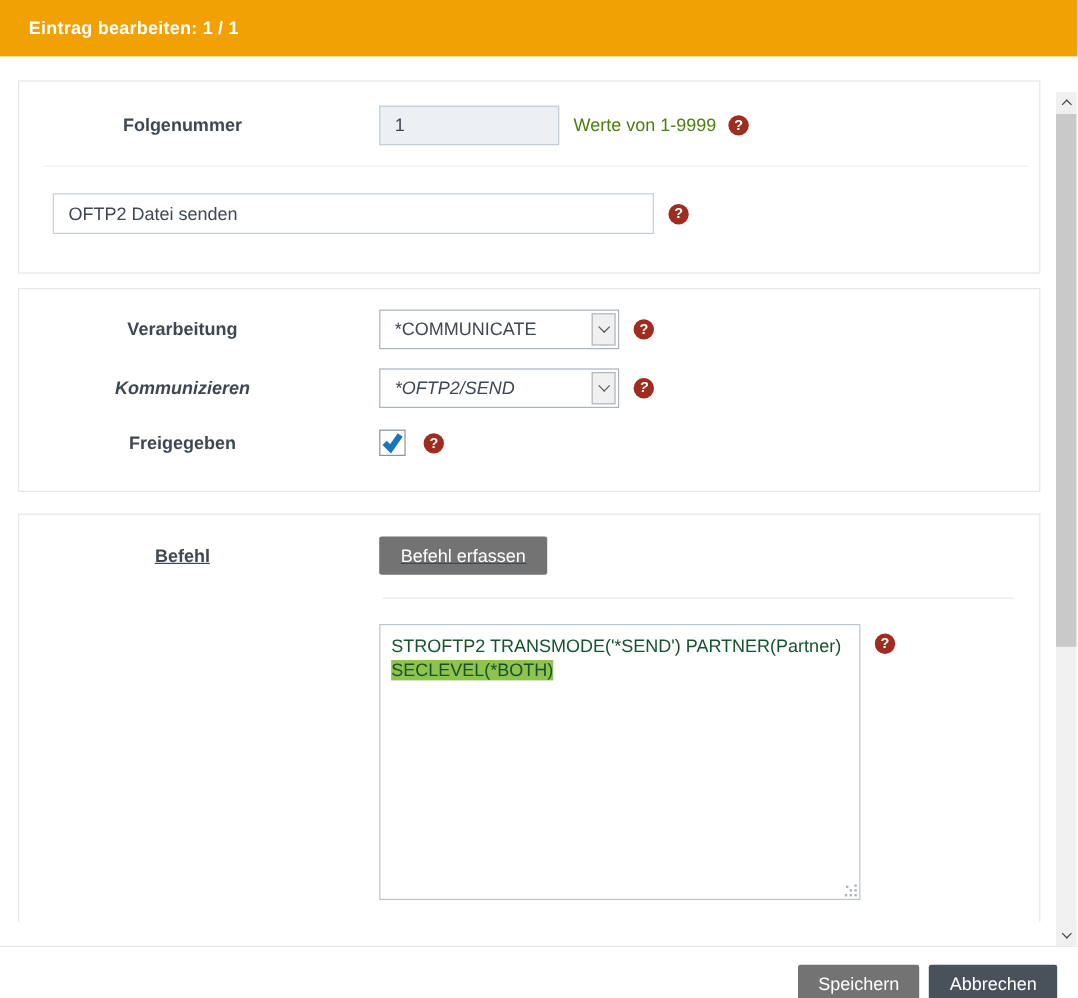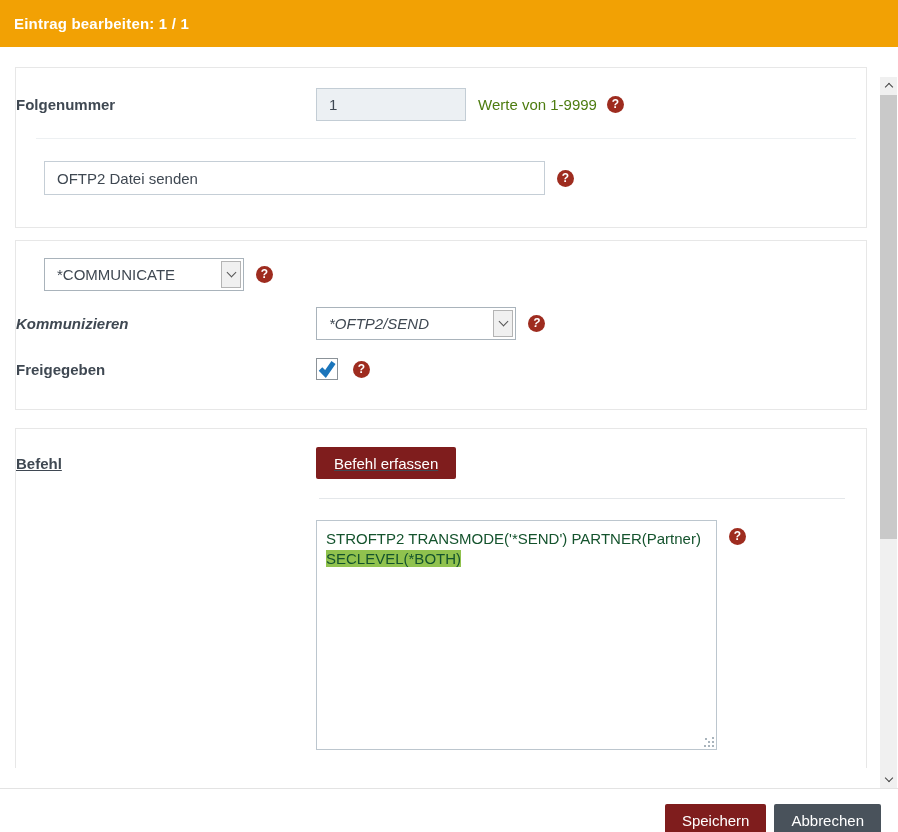--- a/index.html
+++ b/index.html
@@ -5,36 +5,36 @@
   * { margin:0; padding:0; box-sizing:border-box; }
   body { background:#fff; }
   .screen {
     position:relative; width:898px; height:832px; overflow:hidden;
     background:#fff; font-family:"Liberation Sans", sans-serif; color:#3f4852;
   }
 
   
   .modal-header {
     height:47px; background:#f2a104; display:flex; align-items:center;
-    padding-left:14px;
+    padding-left:24px;
   }
   .modal-title { color:#fff; font-size:15px; font-weight:700; letter-spacing:.2px; }
 
   
   .modal-body { position:relative; height:721px; background:#fff; }
 
   .card {
     margin-left:15px; width:852px; border:1px solid #e7e7e7; background:#fff;
   }
   .card1 { margin-top:20px; height:161px; }
   .card2 { margin-top:12px; height:170px; }
   .card3 { margin-top:18px; height:340px; border-bottom:none; }
 
   .row { display:flex; align-items:center; }
-  .lbl { width:272px; text-align:left; font-weight:700; font-size:15px; color:#3f4852; flex:none; }
+  .lbl { width:272px; text-align:center; font-weight:700; font-size:15px; color:#3f4852; flex:none; }
   .fld { margin-left:28px; display:flex; align-items:center; }
 
   .sep1 { border:none; border-top:1px solid #edf0f2; margin:17px 10px 0 20px; }
   .sep3 { border:none; border-top:1px solid #e4e7ea; margin:19px 21px 0 303px; }
 
   input.txt {
     height:34px; border:1px solid #c5ced6; background:#fff; color:#3f4852;
     font-family:"Liberation Sans", sans-serif; font-size:15px; padding:0 12px; outline:none;
   }
   input.txt.disabled { background:#ecf0f3; border-color:#c3cdd5; height:33px; }
@@ -73,21 +73,21 @@
   .checkbox {
     width:22px; height:22px; border:1px solid #8b9298; background:#fff;
     display:flex; align-items:center; justify-content:center; cursor:pointer;
   }
 
   
   .btn {
     border:none; border-radius:2px; color:#fff; font-size:15px;
     font-family:"Liberation Sans", sans-serif; height:33px; padding:0 17px; cursor:pointer;
   }
-  .btn-orange { background:#7f1d1d; }
+  .btn-orange { background:#737373; }
   .btn-dark { background:#49525b; }
   .btn-cmd { height:32px; padding:0 18px; }
 
   
   .cmd-wrap { position:relative; }
   .cmd-box {
     width:401px; height:230px; border:1px solid #bcc6ce; background:#fff;
     padding:8px 9px; font-size:15px; line-height:20px; color:#14532d;
     overflow:hidden; cursor:text;
   }
@@ -152,20 +152,21 @@
       <div class="row" style="margin-top:22px;">
         <div class="fld">
           <input class="txt" style="width: 501px;" value="OFTP2 Datei senden">
           <span class="help" style="margin-left:12px;">?</span>
         </div>
       </div>
     </div>
 
     <div class="card card2">
       <div class="row" style="padding-top:17px;">
+        <div class="lbl">Verarbeitung</div>
         <div class="fld">
           <div class="select">
             <span>*COMMUNICATE</span>
             <span class="arrow-box">
               <i class="chev-down"></i>
             </span>
           </div>
           <span class="help" style="margin-left:12px;">?</span>
         </div>
       </div>

